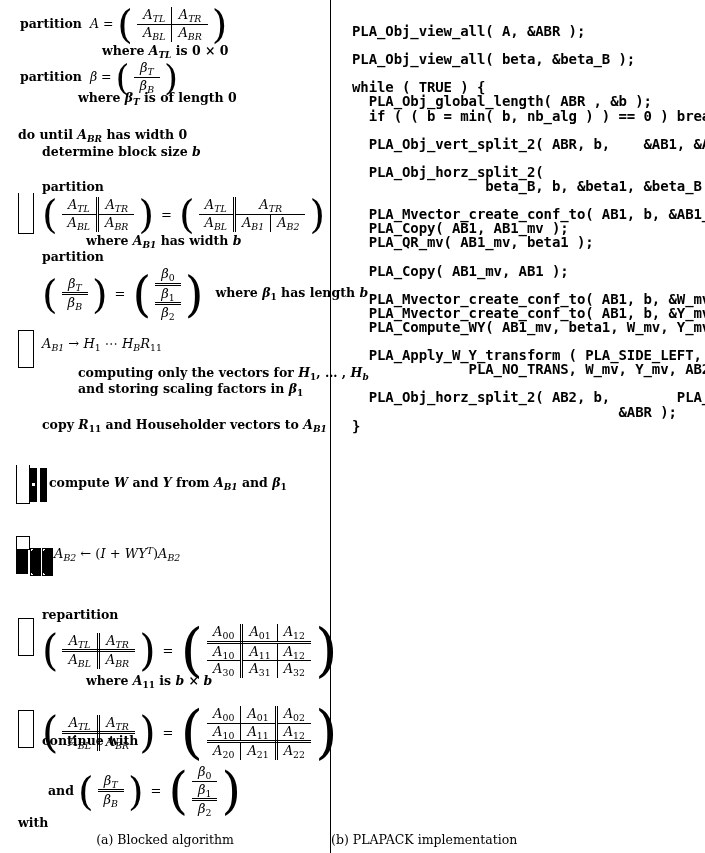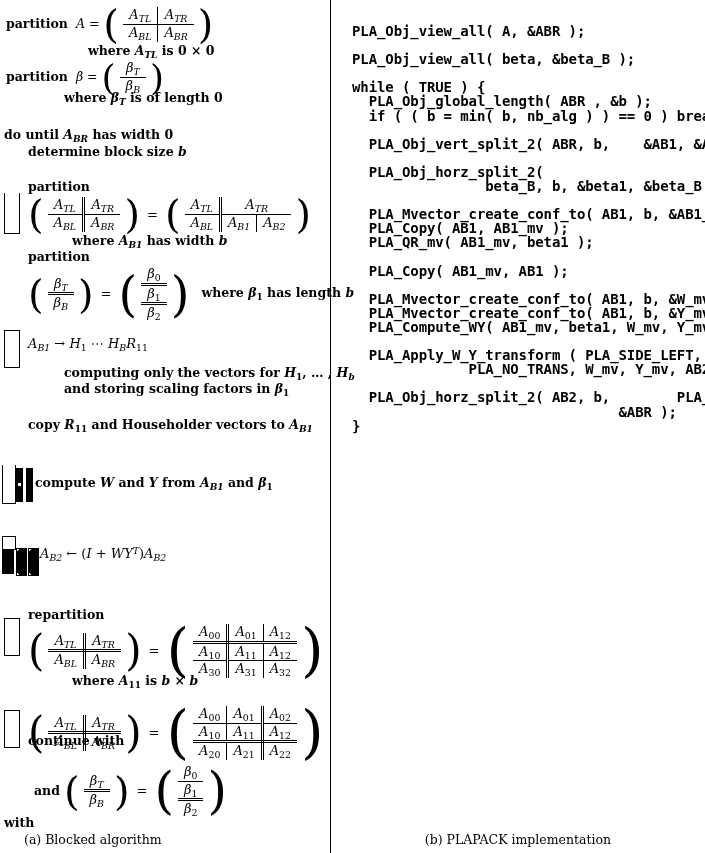--- a/index.html
+++ b/index.html
@@ -9,21 +9,21 @@
     color:#000;
   }
   .page{position:absolute;inset:0;}
 
   
   .divider{
     position:absolute;left:330px;top:0;width:1px;height:853px;background:#000;
   }
 
   
-  .colA{position:absolute;left:2px;top:0;width:330px;height:622px;}
+  .colA{position:absolute;left:16px;top:0;width:330px;height:622px;}
   .colB{position:absolute;left:331px;top:0;width:374px;height:853px;}
 
   .alg{position:absolute;left:0;top:0;width:330px;}
 
   .line{font-size:12.5px;line-height:1.18;white-space:nowrap;}
   .ind4{padding-left:82px;}
 
   .mi{font-style:italic;font-family:"DejaVu Serif","Liberation Serif",serif;}
   .sub{font-size:0.72em;vertical-align:-0.28em;font-style:italic;}
   .subn{font-size:0.72em;vertical-align:-0.28em;font-style:normal;}
@@ -71,22 +71,22 @@
     font-family:"DejaVu Sans Mono","Liberation Mono",monospace;
     font-size:14px;line-height:14.1px;font-weight:bold;
     white-space:pre;letter-spacing:-0.1px;
   }
 
   .caption{
     position:absolute;font-size:12.5px;
     font-family:"DejaVu Serif","Liberation Serif",serif;
     white-space:nowrap;
   }
-  .capA{left:0;top:832px;width:330px;padding-left:24px;}
-  .capB{left:331px;top:832px;width:374px;text-align:center;}
+  .capA{left:0;top:832px;width:330px;text-align:center;}
+  .capB{left:331px;top:832px;width:374px;text-align:left;}
 </style>
 </head>
 <body>
 
 <div class="page">
 
   <div class="divider"></div>
 
   <div class="colA">
 

